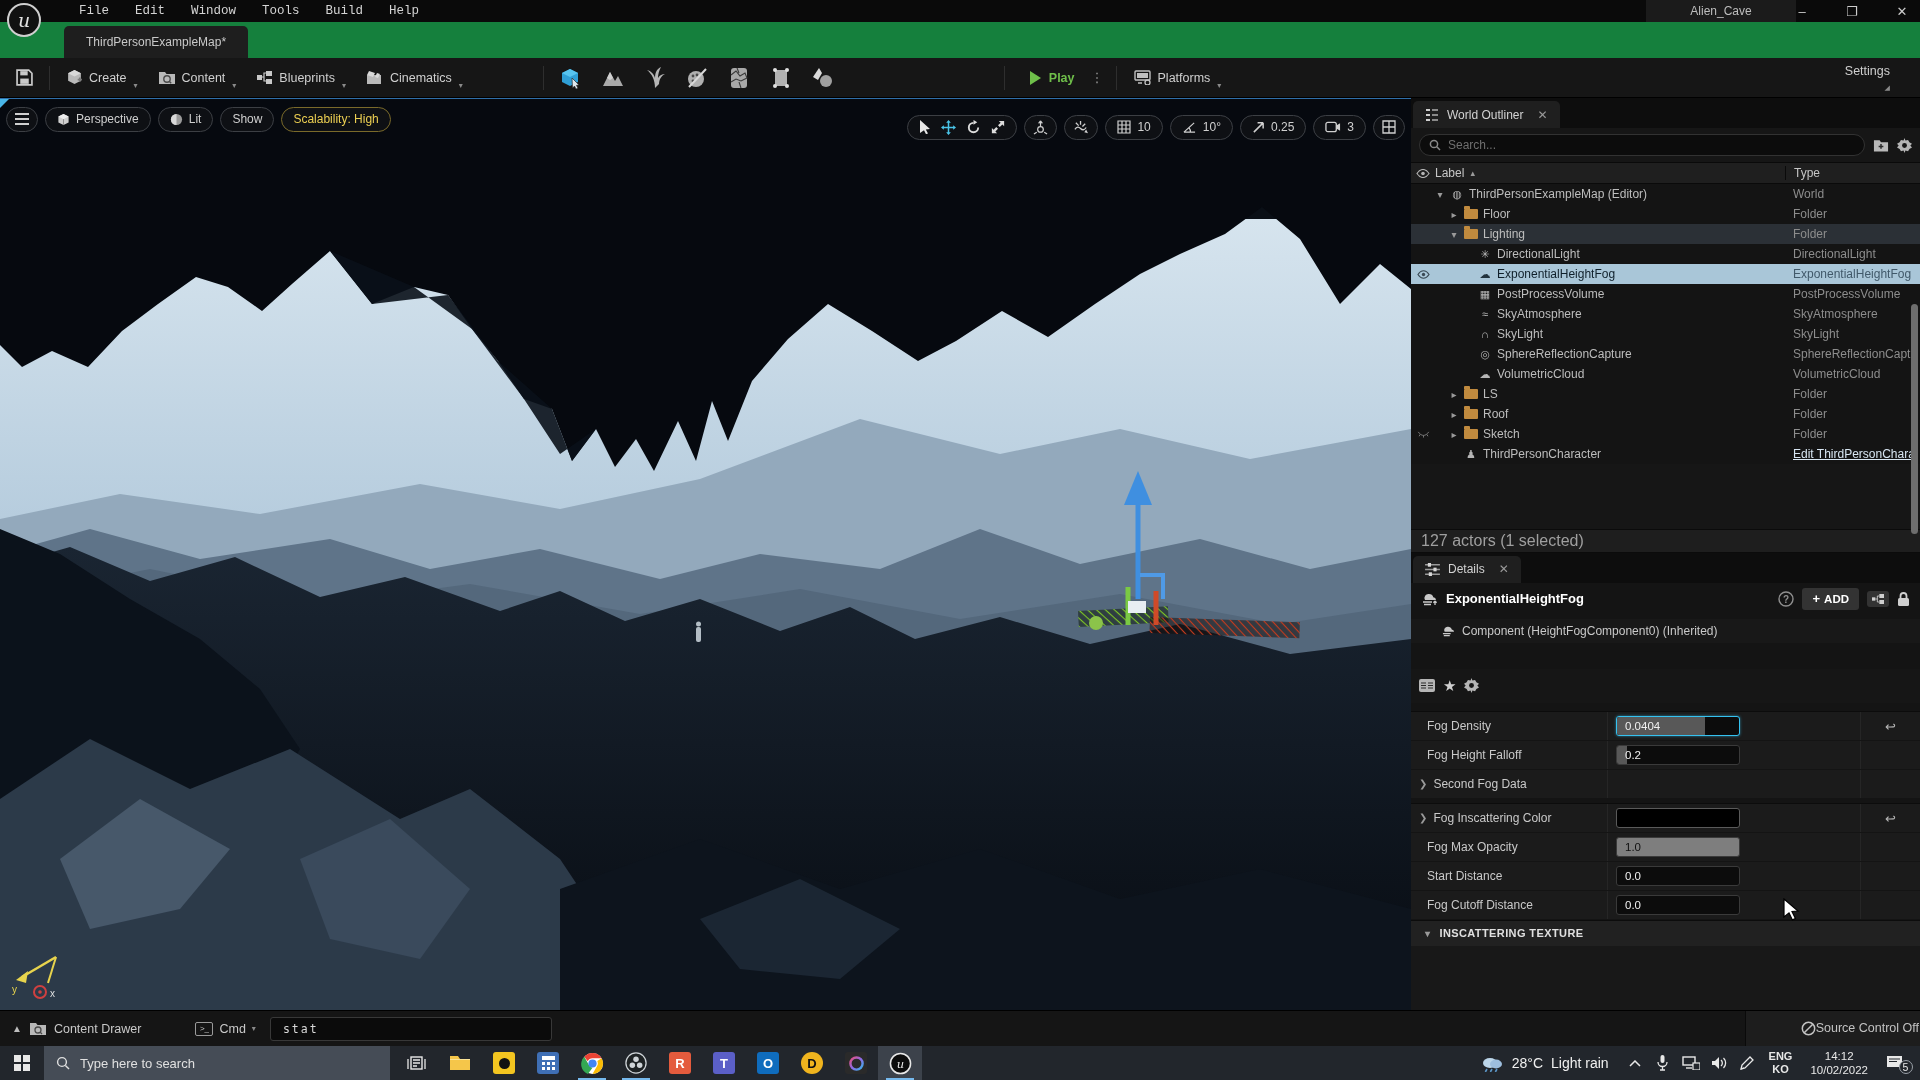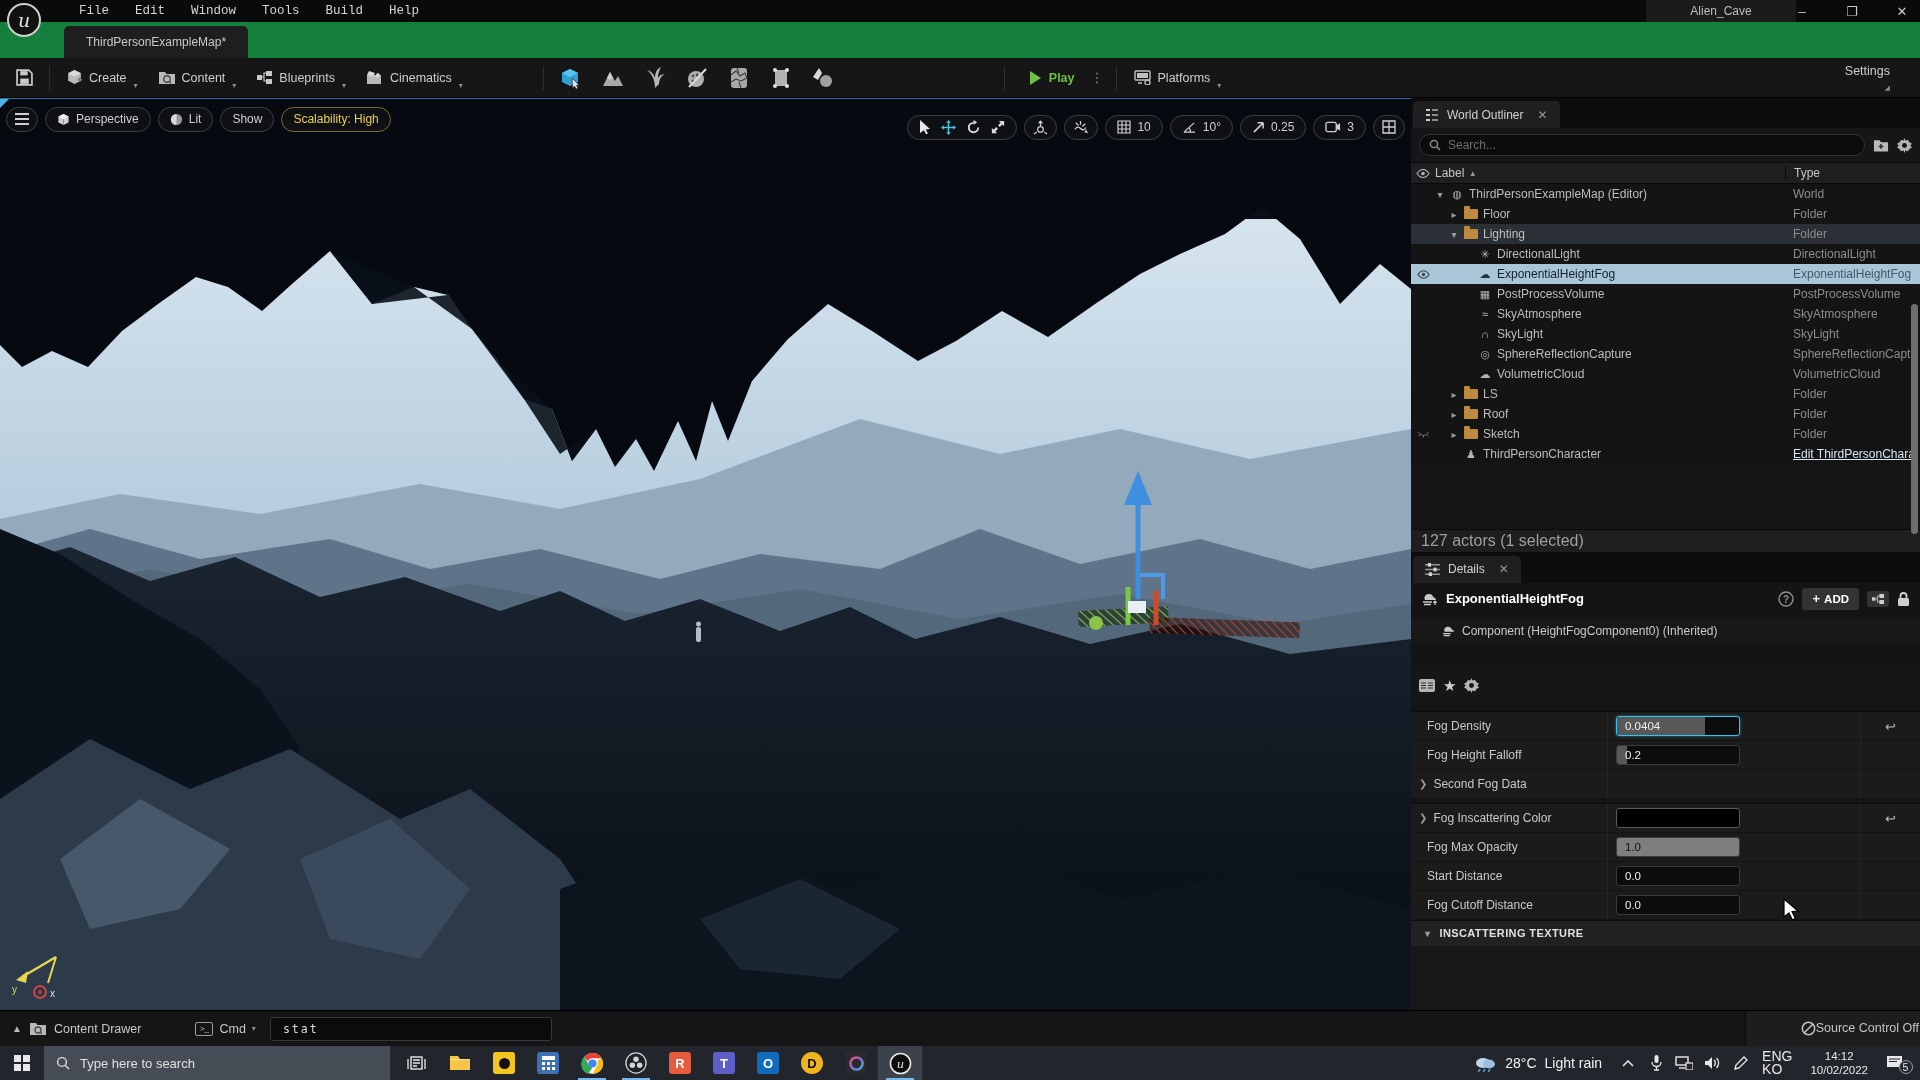--- a/index.html
+++ b/index.html
@@ -140,21 +140,21 @@
   #tb-search { width:346px; height:34px; background:#454c56; display:flex; align-items:center; gap:10px; padding:0 12px;
     color:#e0e0e0; font-size:13px; border:1px solid #5b6129; border:none; }
   .tb-ico { width:44px; height:34px; display:flex; align-items:center; justify-content:center; position:relative; }
   .tb-ico.active { background:#3c424b; }
   .tb-ico .underline { position:absolute; bottom:0; left:8px; right:8px; height:2px; background:#76b9ed; }
   .appic { width:22px; height:22px; border-radius:3px; display:flex; align-items:center; justify-content:center;
     font-size:13px; font-weight:bold; color:#fff; }
   #tray { margin-left:auto; display:flex; align-items:center; height:34px; }
   #weather { display:flex; align-items:center; gap:8px; padding:0 12px; font-size:14px; color:#f0f0f0; }
   .tray-ico { width:28px; height:34px; display:flex; align-items:center; justify-content:center; color:#e8e8e8; }
-  #lang { font-size:14px; line-height:13px; padding:0 8px; }
+  #lang { text-align:center; font-size:11px; line-height:13px; padding:0 8px;font-weight:bold; }
   #clock { text-align:center; font-size:11.5px; line-height:14px; padding:0 10px; }
   #notif { width:42px; height:34px; display:flex; align-items:center; justify-content:center; gap:2px; }
 </style>
 </head>
 <body>
 
 <div id="app">
 
   <div id="menubar">
     <div id="menus">

